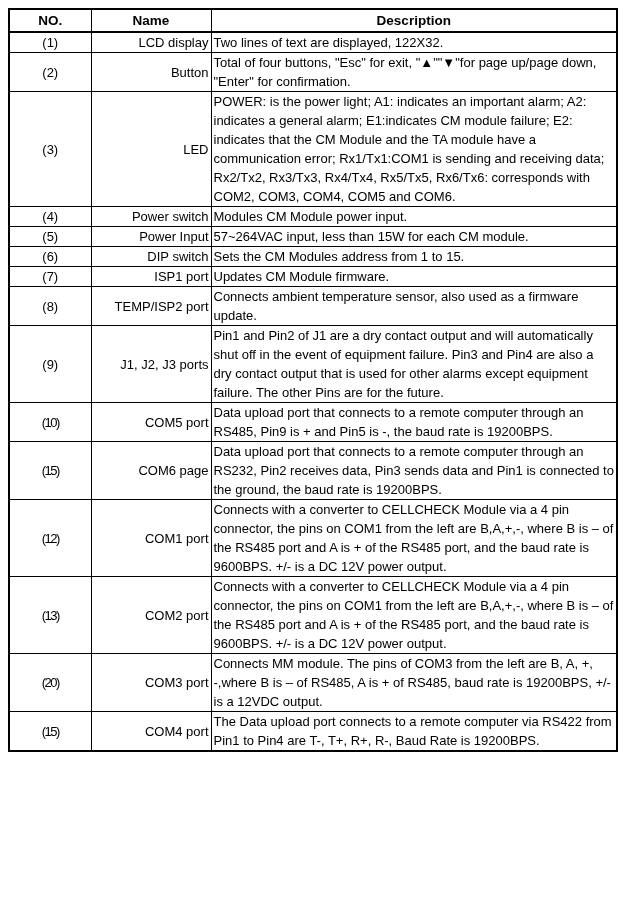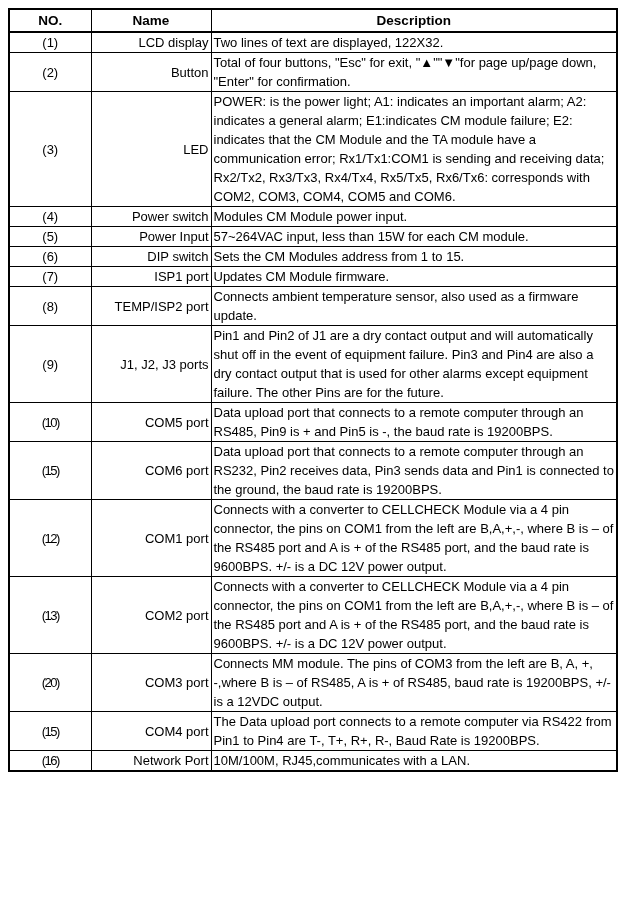--- a/index.html
+++ b/index.html
@@ -126,21 +126,21 @@
         <td class="name">J1, J2, J3 ports</td>
         <td class="desc">Pin1 and Pin2 of J1 are a dry contact output and will automatically shut off in the event of equipment failure. Pin3 and Pin4 are also a dry contact output that is used for other alarms except equipment failure. The other Pins are for the future.</td>
       </tr>
       <tr>
         <td class="no cond">(10)</td>
         <td class="name">COM5 port</td>
         <td class="desc">Data upload port that connects to a remote computer through an RS485, Pin9 is + and Pin5 is -, the baud rate is 19200BPS.</td>
       </tr>
       <tr>
         <td class="no cond">(15)</td>
-        <td class="name">COM6 port</td>
+        <td class="name">COM6 page</td>
         <td class="desc">Data upload port that connects to a remote computer through an RS232, Pin2 receives data, Pin3 sends data and Pin1 is connected to the ground, the baud rate is 19200BPS.</td>
       </tr>
       <tr>
         <td class="no cond">(12)</td>
         <td class="name">COM1 port</td>
         <td class="desc">Connects with a converter to CELLCHECK Module via a 4 pin connector, the pins on COM1 from the left are B,A,+,-, where B is – of the RS485 port and A is + of the RS485 port, and the baud rate is 9600BPS. +/- is a DC 12V power output.</td>
       </tr>
       <tr>
         <td class="no cond">(13)</td>
         <td class="name">COM2 port</td>
@@ -149,20 +149,15 @@
       <tr>
         <td class="no cond">(20)</td>
         <td class="name">COM3 port</td>
         <td class="desc">Connects MM module. The pins of COM3 from the left are B, A, +, -,where B is – of RS485, A is + of RS485, baud rate is 19200BPS, +/- is a 12VDC output.</td>
       </tr>
       <tr>
         <td class="no cond">(15)</td>
         <td class="name">COM4 port</td>
         <td class="desc">The Data upload port connects to a remote computer via RS422 from Pin1 to Pin4 are T-, T+, R+, R-, Baud Rate is 19200BPS.</td>
       </tr>
-      <tr>
-        <td class="no cond">(16)</td>
-        <td class="name">Network Port</td>
-        <td class="desc">10M/100M, RJ45,communicates with a LAN.</td>
-      </tr>
     </tbody>
   </table>
 </div>
 
 </body></html>

